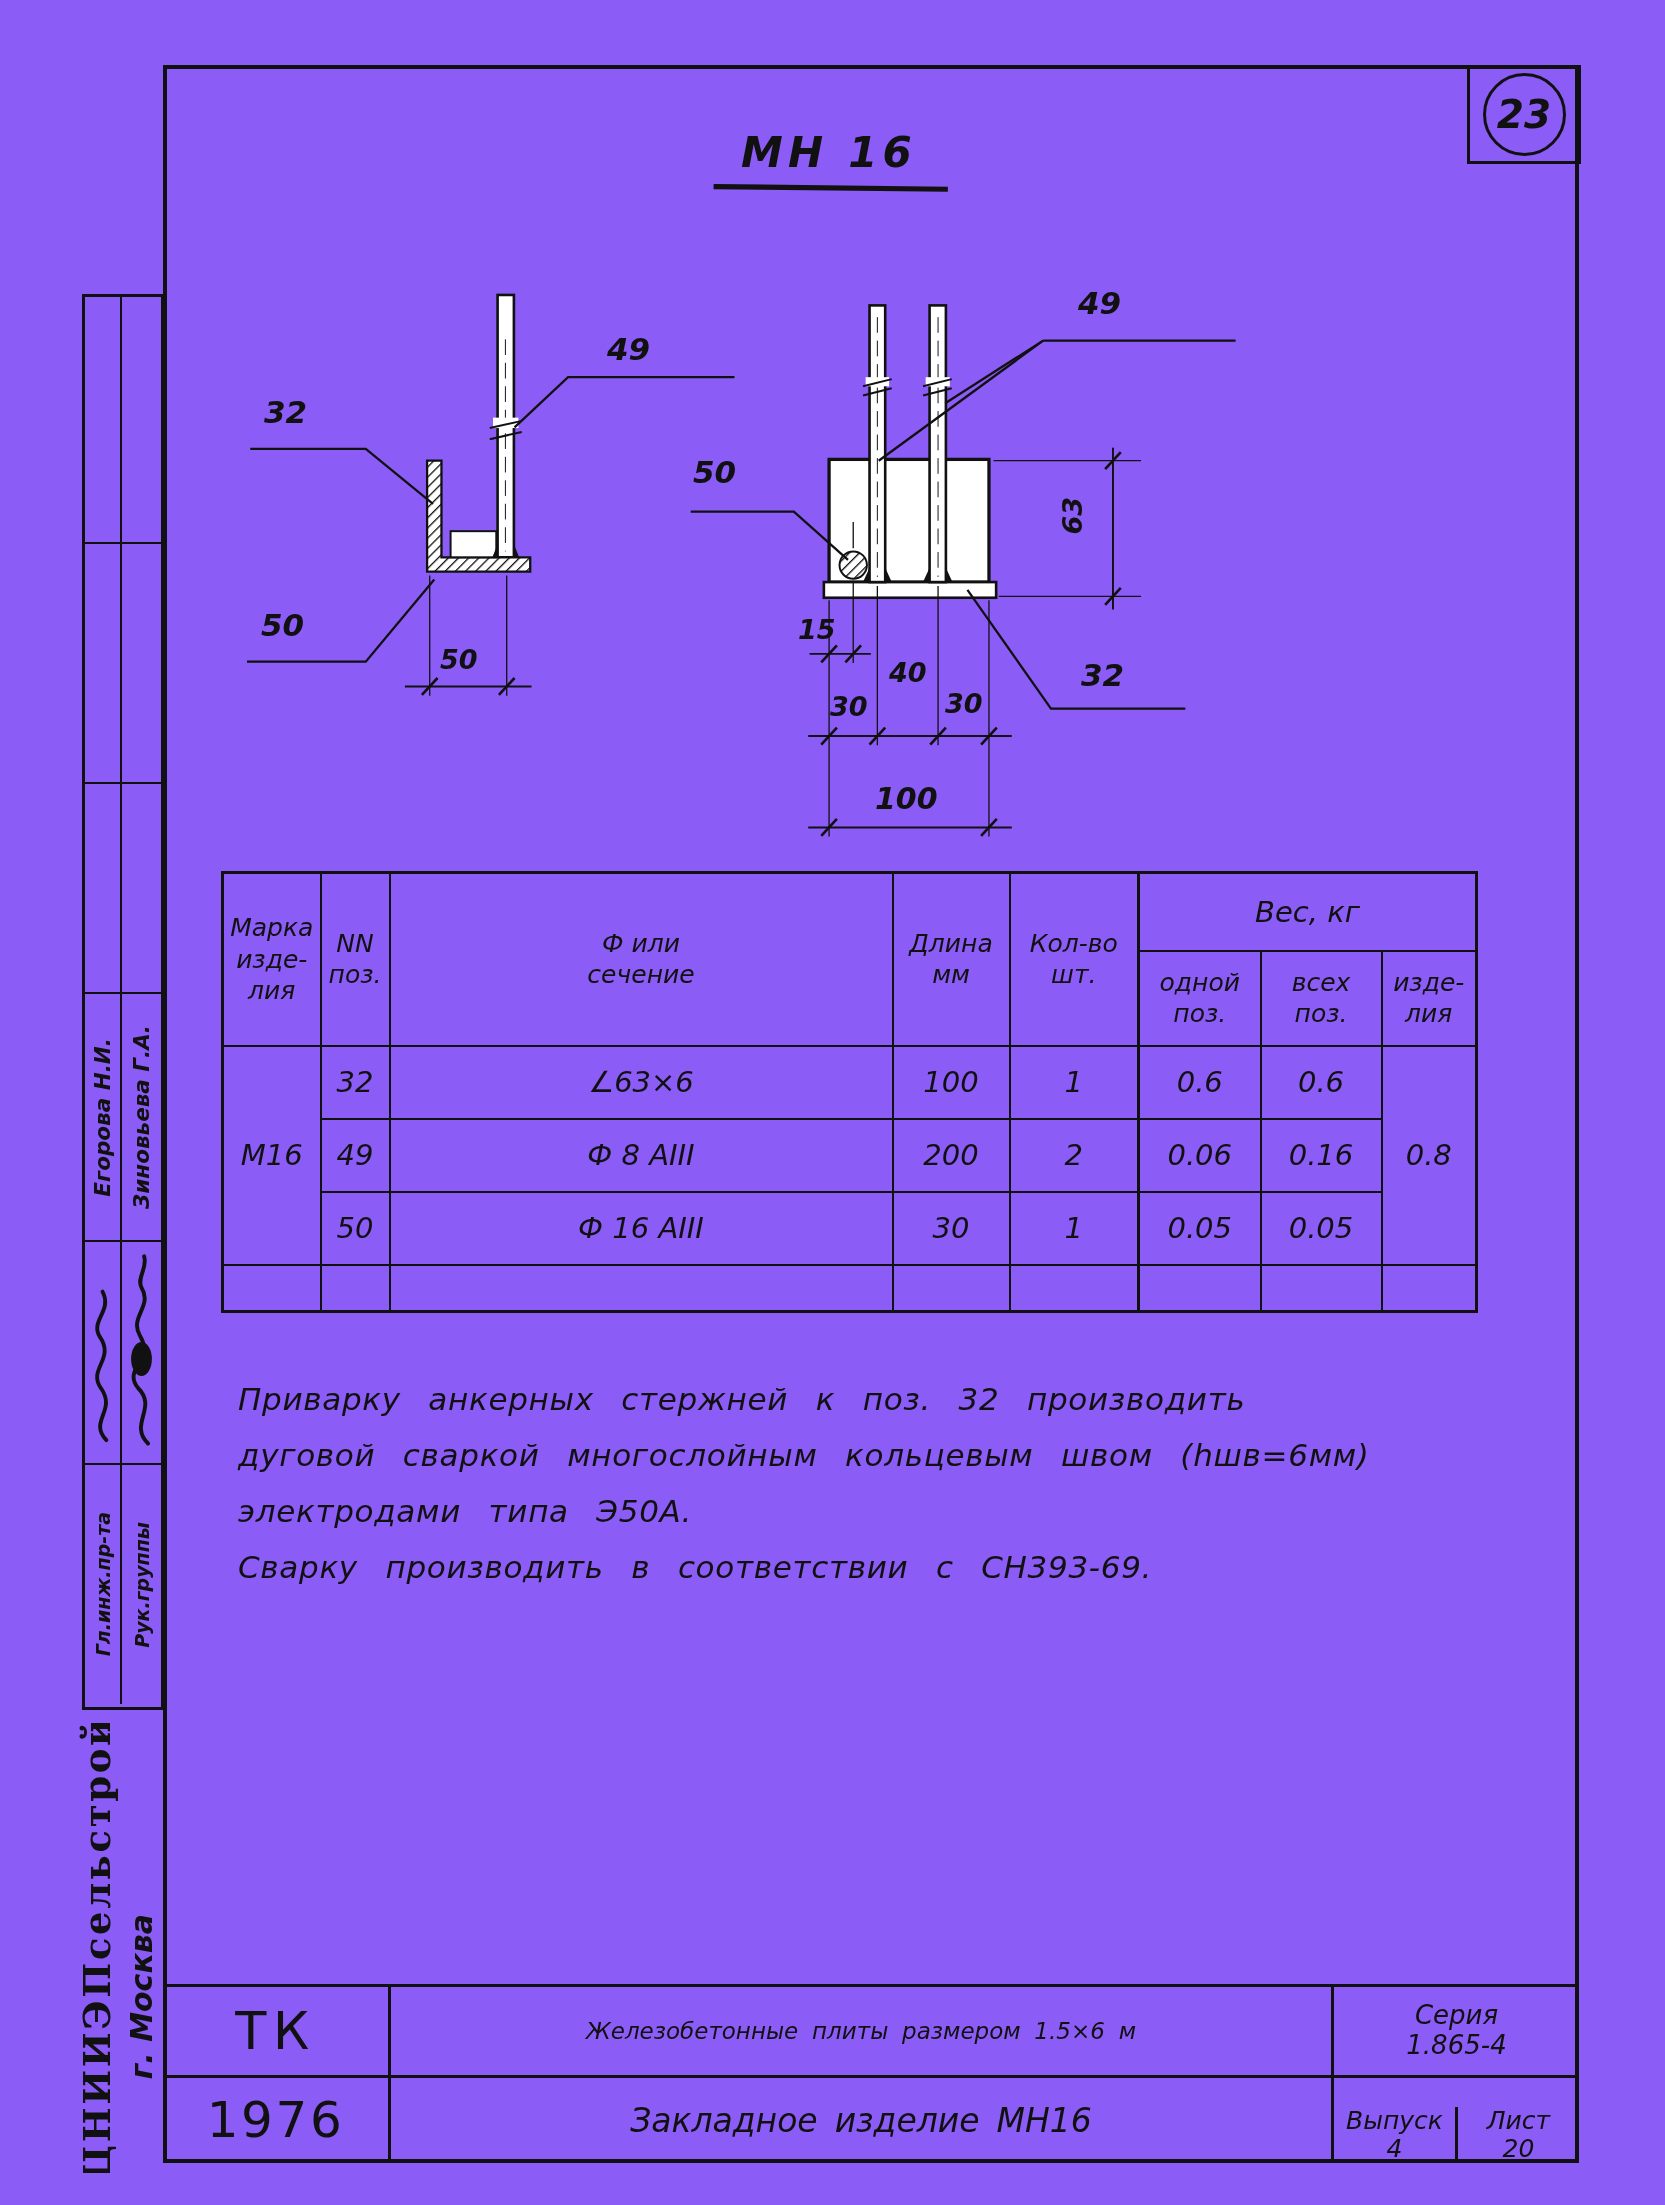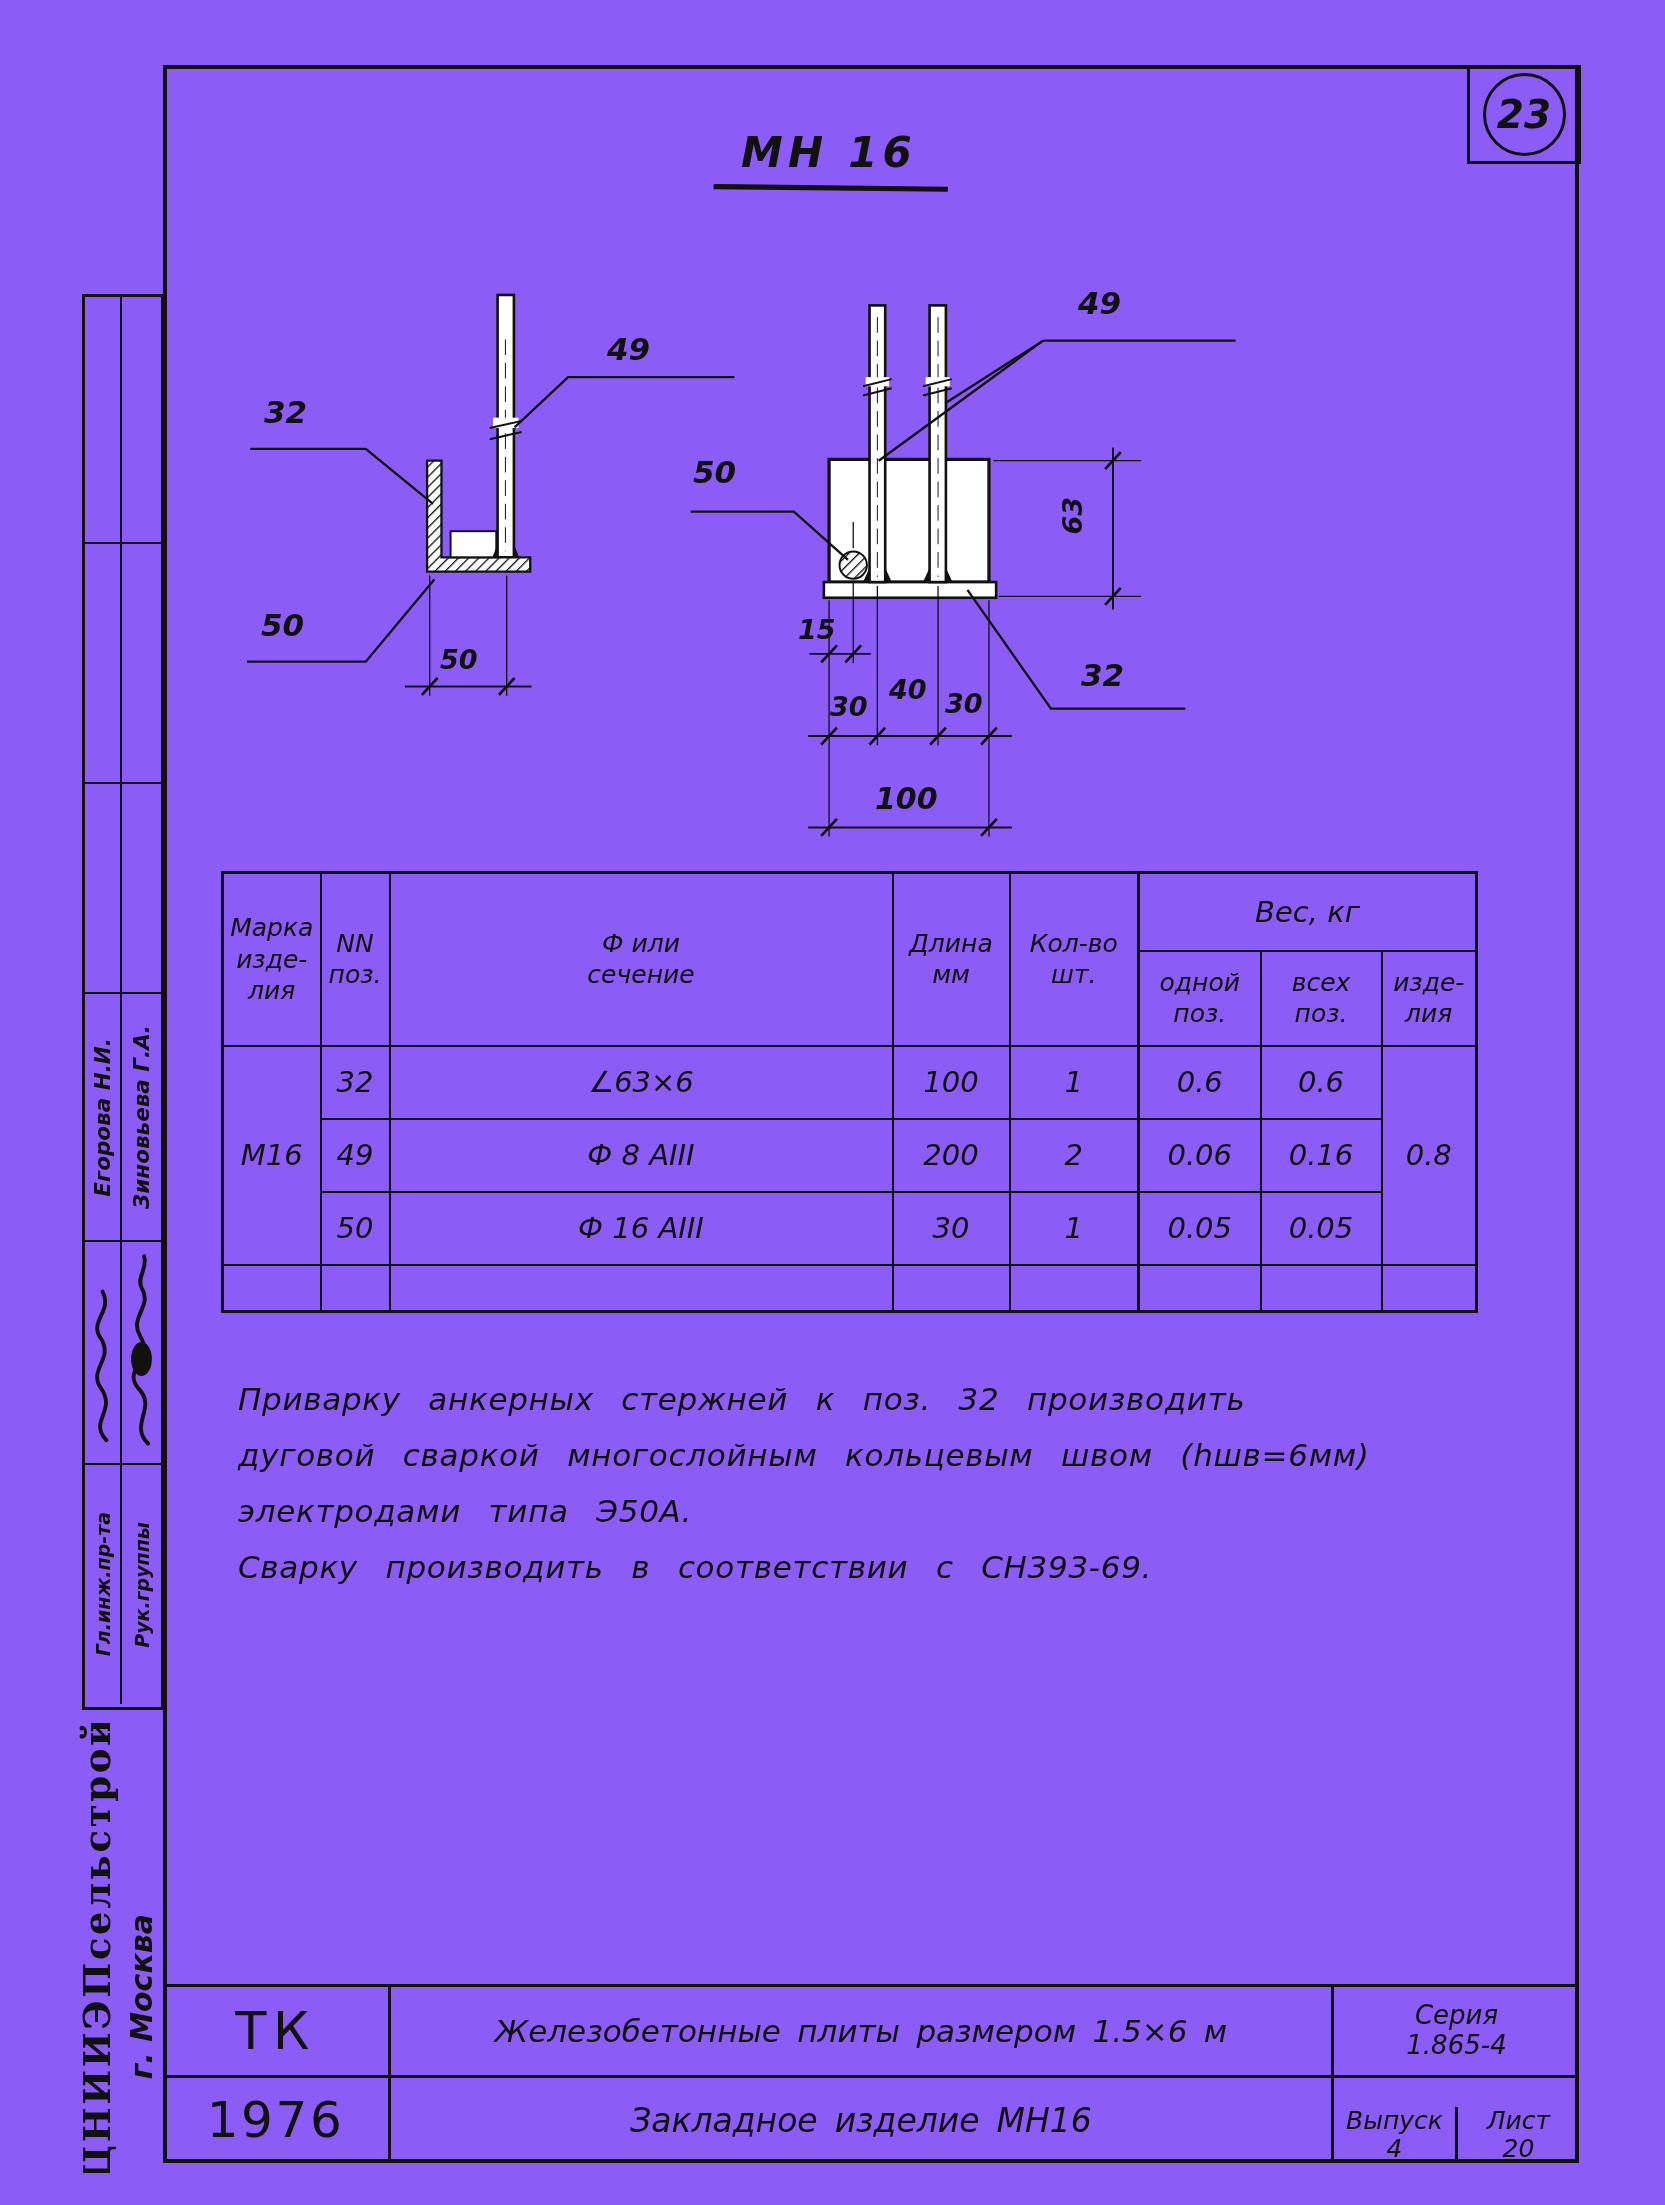--- a/index.html
+++ b/index.html
@@ -81,21 +81,21 @@
     display:grid;grid-template-columns:228px 943px 245px;grid-template-rows:91px 84px;
   }
   .tb-cell{
     border-right:3.3px solid #111;border-bottom:3.3px solid #111;box-sizing:border-box;
     display:flex;align-items:center;justify-content:center;text-align:center;
     overflow:hidden;
   }
   .tb-last-row{border-bottom:none;}
   .tb-org{font-size:51px;letter-spacing:6.5px;font-family:"DejaVu Sans",sans-serif;}
   .tb-year{font-size:50px;letter-spacing:2.6px;}
-  .tb-title{font-size:31px;font-style:italic;white-space:nowrap;word-spacing:6.5px;}
+  .tb-title{font-size:23px;font-style:italic;white-space:nowrap;word-spacing:6.5px;}
   .tb-small{font-size:26px;font-style:italic;line-height:1.15;white-space:pre-line;}
   .tb-split{display:flex;padding:0;align-items:flex-end;}
   .tb-split > div{flex:1;display:flex;align-items:center;justify-content:center;
     font-size:25px;font-style:italic;line-height:1.1;white-space:pre-line;text-align:center;}
   .tb-split > div:first-child{border-right:3.3px solid #111;}
 </style>
 </head>
 <body>
 
 <div class="page">
@@ -200,21 +200,21 @@
   <div class="fig-label" style="left:607px;top:334px;">49</div>
   <div class="fig-label" style="left:261px;top:610px;">50</div>
   <div class="dim-label" style="left:440px;top:646px;">50</div>
 
   <div class="fig-label" style="left:1078px;top:288px;">49</div>
   <div class="fig-label" style="left:693px;top:457px;">50</div>
   <div class="fig-label" style="left:1081px;top:660px;">32</div>
   <div class="dim-label vrot" style="left:1059px;top:497px;">63</div>
   <div class="dim-label" style="left:798px;top:616px;">15</div>
   <div class="dim-label" style="left:830px;top:693px;">30</div>
-  <div class="dim-label" style="left:889px;top:676px;">40</div>
+  <div class="dim-label" style="left:889px;top:659px;">40</div>
   <div class="dim-label" style="left:945px;top:690px;">30</div>
   <div class="dim-label" style="left:875px;top:784px;font-size:30px;">100</div>
 
   <table class="parts-table">
     <colgroup>
       <col style="width:98px">
         <col style="width:69px">
         <col style="width:503px">
       <col style="width:117px">
         <col style="width:129px">

